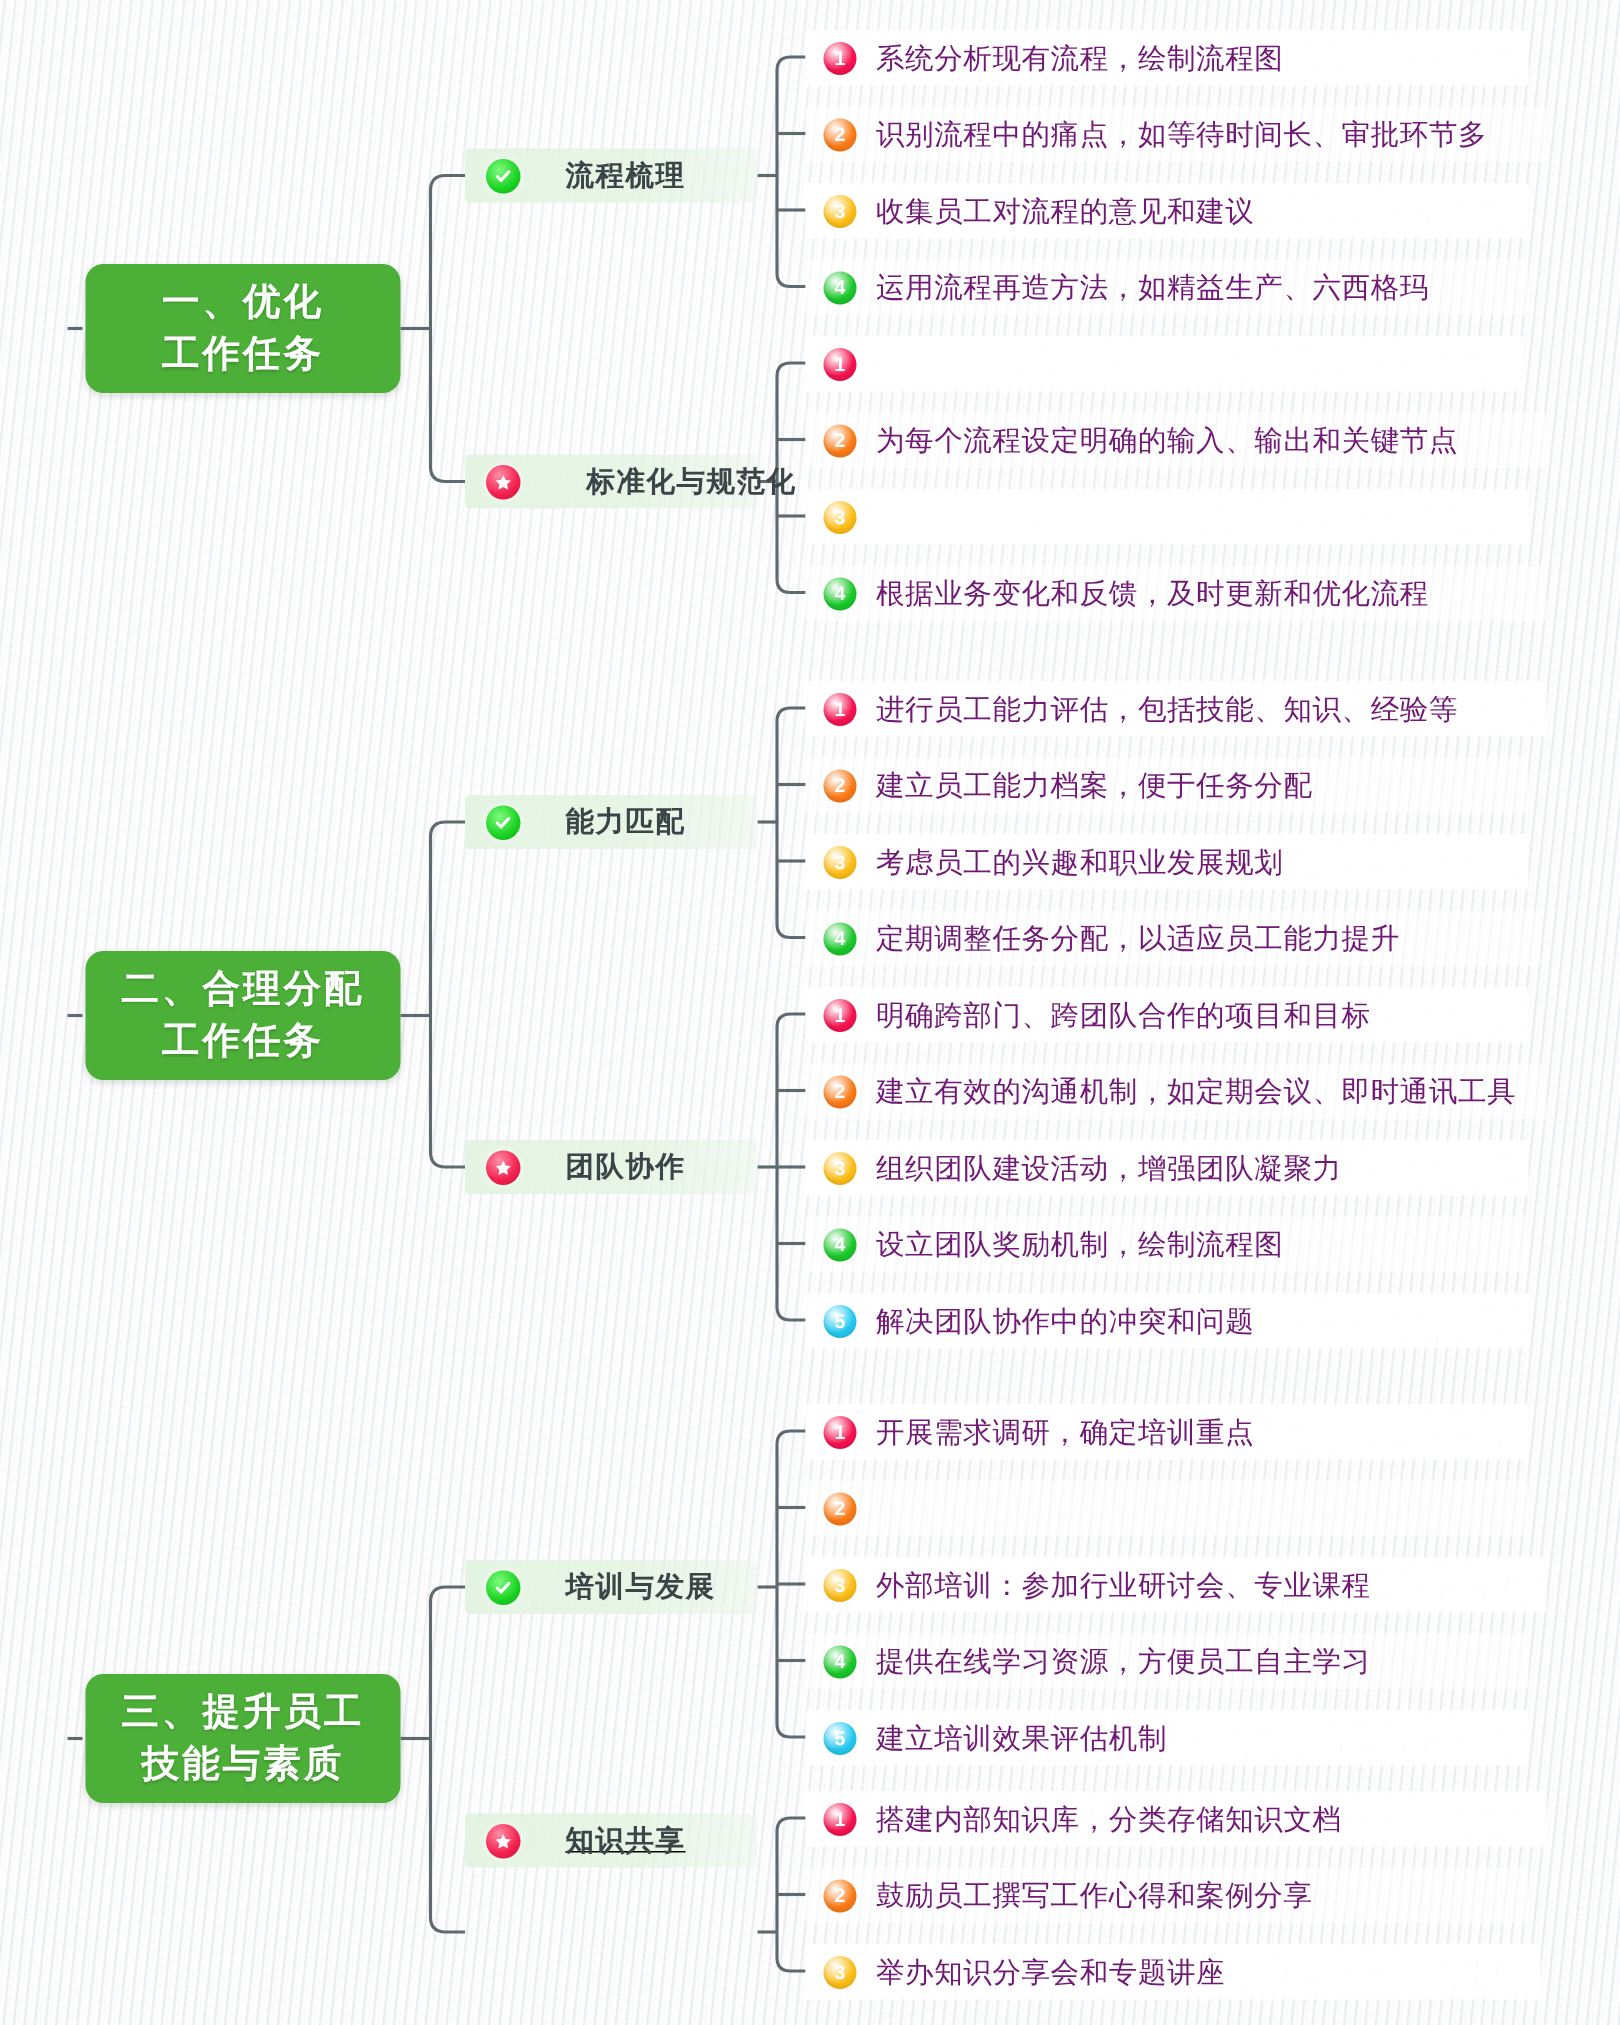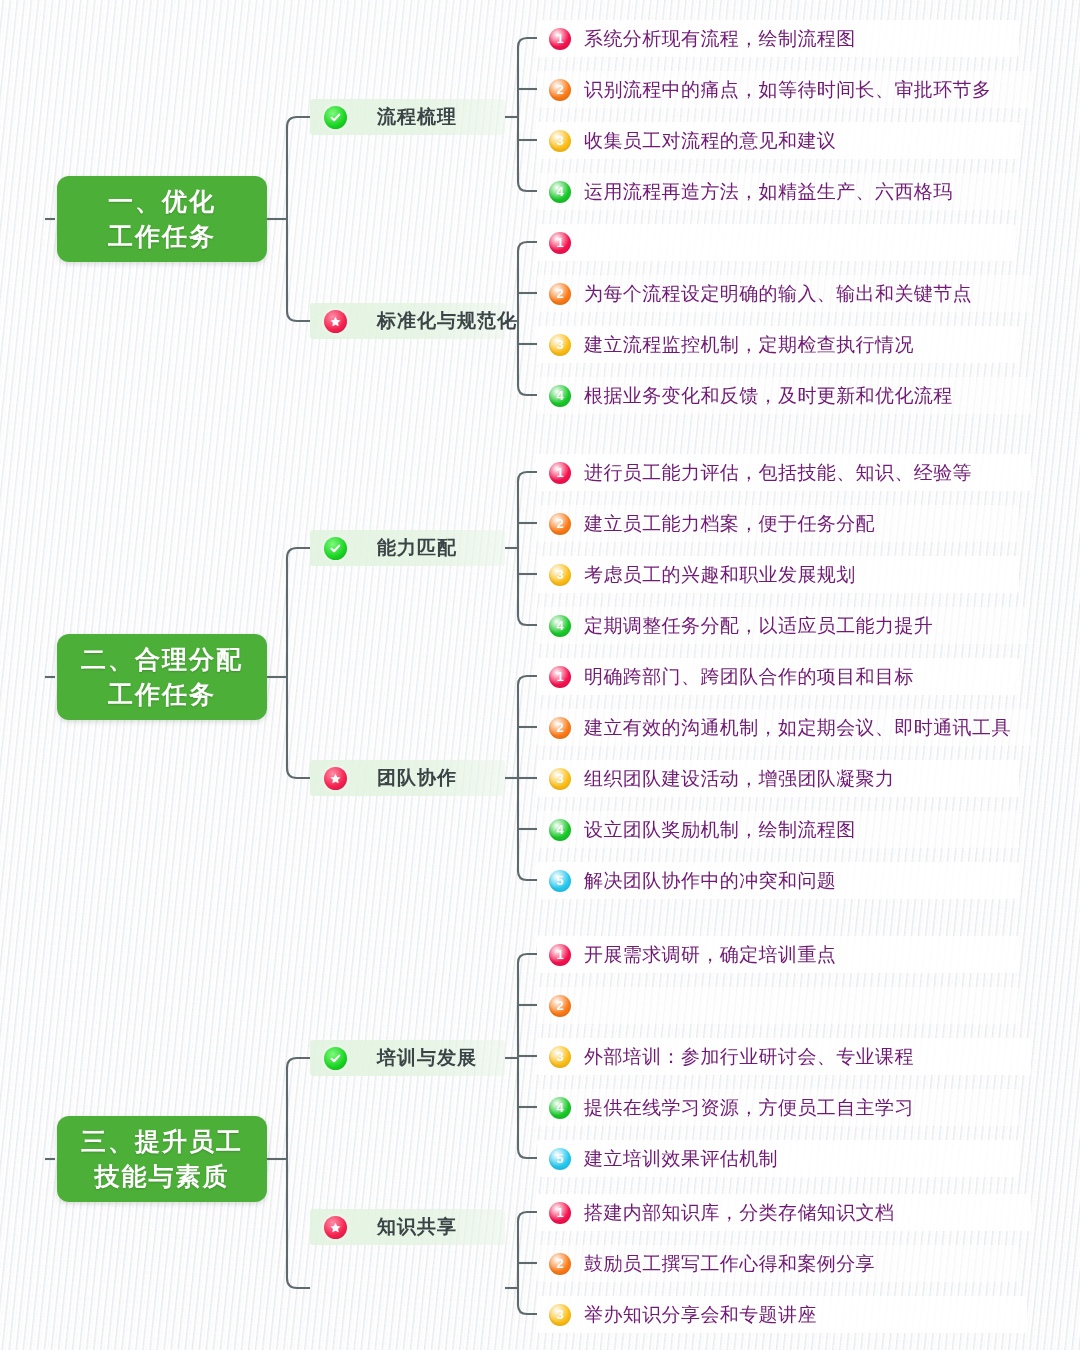--- a/index.html
+++ b/index.html
@@ -208,38 +208,37 @@
       <span class="leaf-text">识别流程中的痛点，如等待时间长、审批环节多</span>
     </div>
     <div class="leaf-node light" style="left: 537px; top: 122px; width: 482px;">
       <span class="leaf-badge" style="background:radial-gradient(circle at 36% 30%, rgba(255,255,255,0.62) 0%, #fcbd15 58%, #fcbd15 100%)">3</span>
       <span class="leaf-text">收集员工对流程的意见和建议</span>
     </div>
     <div class="leaf-node" style="left: 537px; top: 173px; width: 482px;">
       <span class="leaf-badge" style="background:radial-gradient(circle at 36% 30%, rgba(255,255,255,0.62) 0%, #19c829 58%, #19c829 100%)">4</span>
       <span class="leaf-text">运用流程再造方法，如精益生产、六西格玛</span>
     </div>
-    <div class="branch-node" style="left: 310px; top: 303px; width: 195px;">
+    <div class="branch-node" style="left: 310px; top: 303px; width: 195px; gap: 14px;">
       <span class="branch-icon" style="background:radial-gradient(circle at 38% 30%, #ff8fa8 0%, #f4224f 58%, #c8103a 100%)">
         <svg width="13" height="13" viewBox="0 0 20 20">
           <path d="M10 2.6 L12.4 7.6 L17.8 8.3 L13.9 12.1 L14.9 17.4 L10 14.9 L5.1 17.4 L6.1 12.1 L2.2 8.3 L7.6 7.6 Z" fill="#ffffff"></path>
         </svg>
       </span>
       <span class="branch-label">标准化与规范化</span>
     </div>
     <div class="leaf-node light" style="left: 537px; top: 224px; width: 478px;">
       <span class="leaf-badge" style="background:radial-gradient(circle at 36% 30%, rgba(255,255,255,0.62) 0%, #f5124f 58%, #f5124f 100%)">1</span>
     </div>
     <div class="leaf-node" style="left: 537px; top: 275px; width: 494px;">
       <span class="leaf-badge" style="background:radial-gradient(circle at 36% 30%, rgba(255,255,255,0.62) 0%, #fb7a16 58%, #fb7a16 100%)">2</span>
       <span class="leaf-text">为每个流程设定明确的输入、输出和关键节点</span>
     </div>
     <div class="leaf-node light" style="left: 537px; top: 326px; width: 482px;">
       <span class="leaf-badge" style="background:radial-gradient(circle at 36% 30%, rgba(255,255,255,0.62) 0%, #fcbd15 58%, #fcbd15 100%)">3</span>
-      <span class="leaf-text">建立流程监控机制，定期检查执行情况</span>
     </div>
     <div class="leaf-node" style="left: 537px; top: 377px; width: 494px;">
       <span class="leaf-badge" style="background:radial-gradient(circle at 36% 30%, rgba(255,255,255,0.62) 0%, #19c829 58%, #19c829 100%)">4</span>
       <span class="leaf-text">根据业务变化和反馈，及时更新和优化流程</span>
     </div>
     <div class="section-node" style="left: 57px; top: 634px; width: 210px; height: 86px;">
       <span class="ln">二、合理分配</span>
       <span class="ln">工作任务</span>
     </div>
     <div class="branch-node" style="left: 310px; top: 530px; width: 195px;">
@@ -318,21 +317,21 @@
       <span class="leaf-text">外部培训：参加行业研讨会、专业课程</span>
     </div>
     <div class="leaf-node" style="left: 537px; top: 1089px; width: 482px;">
       <span class="leaf-badge" style="background:radial-gradient(circle at 36% 30%, rgba(255,255,255,0.62) 0%, #19c829 58%, #19c829 100%)">4</span>
       <span class="leaf-text">提供在线学习资源，方便员工自主学习</span>
     </div>
     <div class="leaf-node light" style="left: 537px; top: 1140px; width: 482px;">
       <span class="leaf-badge" style="background:radial-gradient(circle at 36% 30%, rgba(255,255,255,0.62) 0%, #25c8f0 58%, #25c8f0 100%)">5</span>
       <span class="leaf-text">建立培训效果评估机制</span>
     </div>
-    <div class="branch-node" style="left: 310px; top: 1209px; width: 195px;">
+    <div class="branch-node" style="left: 310px; top: 1209px; width: 195px; text-decoration: underline;">
       <span class="branch-icon" style="background:radial-gradient(circle at 38% 30%, #ff8fa8 0%, #f4224f 58%, #c8103a 100%)">
         <svg width="13" height="13" viewBox="0 0 20 20">
           <path d="M10 2.6 L12.4 7.6 L17.8 8.3 L13.9 12.1 L14.9 17.4 L10 14.9 L5.1 17.4 L6.1 12.1 L2.2 8.3 L7.6 7.6 Z" fill="#ffffff"></path>
         </svg>
       </span>
       <span class="branch-label">知识共享</span>
     </div>
     <div class="leaf-node light" style="left: 537px; top: 1194px; width: 494px;">
       <span class="leaf-badge" style="background:radial-gradient(circle at 36% 30%, rgba(255,255,255,0.62) 0%, #f5124f 58%, #f5124f 100%)">1</span>
       <span class="leaf-text">搭建内部知识库，分类存储知识文档</span>

